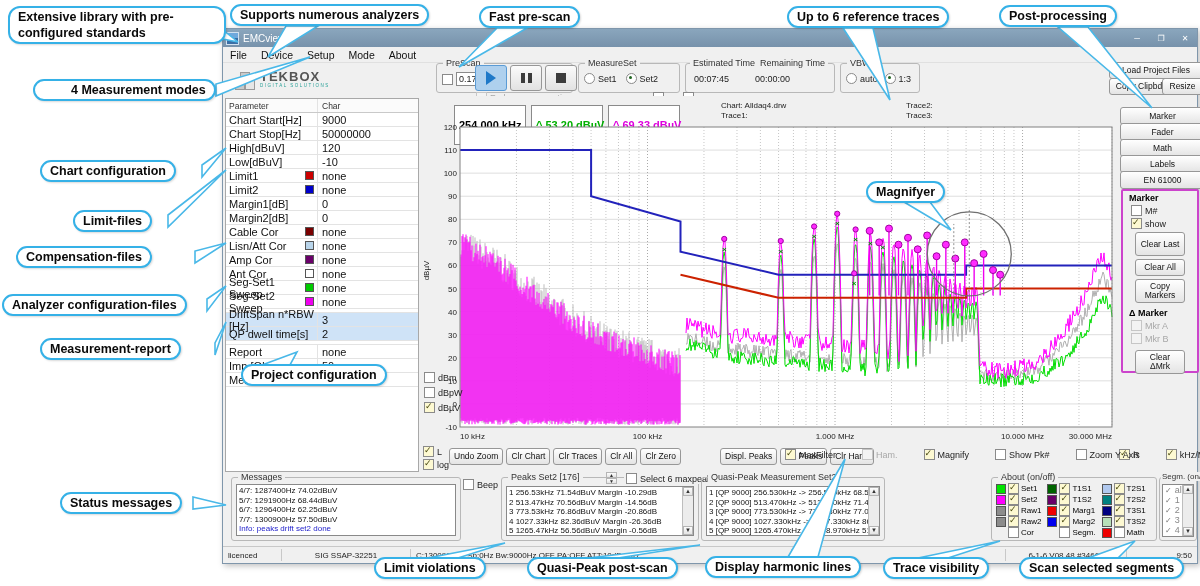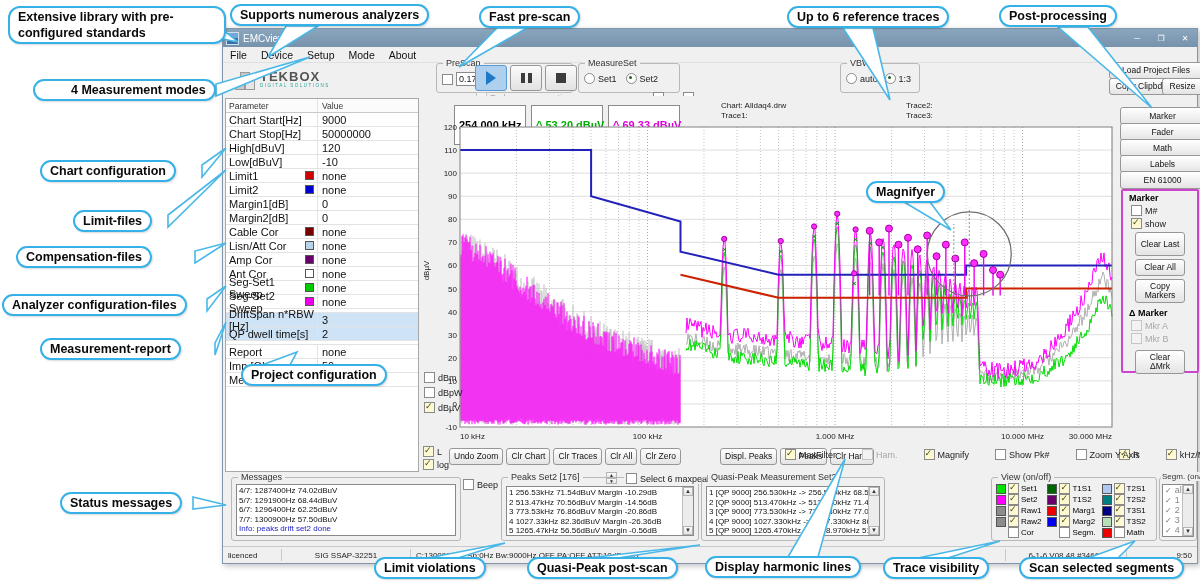--- a/index.html
+++ b/index.html
@@ -154,20 +154,29 @@
     <div class="gb" style="left:355px;top:34px;width:100px;height:28px;">
       <span class="gt">MeasureSet</span>
       <span class="row" style="position:absolute;left:5px;top:9px;">
         <span class="rad"></span>
         <span>Set1</span>
         <span class="rad sel" style="margin-left:6px;"></span>
         <span>Set2</span>
       </span>
     </div>
 
+    <div class="gb" style="left:462px;top:34px;width:148px;height:28px;">
+      <span class="gt" style="left:4px;">
+        <span>Estimated Time</span>&nbsp;&nbsp;<span>Remaining Time</span>
+      </span>
+      <span class="row" style="position:absolute;left:8px;top:10px;gap:26px;">
+        <span>00:07:45</span>
+        <span>00:00:00</span>
+      </span>
+    </div>
 
     <div class="gb" style="left:617px;top:34px;width:78px;height:28px;">
       <span class="gt">VBW</span>
       <span class="row" style="position:absolute;left:5px;top:9px;">
         <span class="rad"></span>
         <span>auto</span>
         <span class="rad sel" style="margin-left:4px;"></span>
         <span>1:3</span>
       </span>
     </div>
@@ -183,21 +192,21 @@
       <span style="font-weight:bold;">↔</span>
     </span>
 
     <div class="btn" style="position:absolute;left:886px;top:33px;width:84px;height:13px;">Load Project Files</div>
     <div class="btn" style="position:absolute;left:886px;top:49px;width:50px;height:13px;">Copy Clipbd</div>
     <div class="btn" style="position:absolute;left:939px;top:49px;width:31px;height:13px;">Resize</div>
 
     <div id="parampanel">
         <div class="prow head">
           <span class="pl">Parameter</span>
-          <span class="pv">Value</span>
+          <span class="pv">Char</span>
         </div>
         <div class="prow">
           <span class="pl">
             <span>Chart Start[Hz]</span>
           </span>
           <span class="pv">9000</span>
         </div>
         <div class="prow">
           <span class="pl">
             <span>Chart Stop[Hz]</span>
@@ -1028,21 +1037,21 @@
           <div>5  [QP 9000] 1265.470kHz -&gt; 1278.970kHz 51.09dBuV</div>
           <div>6  [QP 9000] 1287.400kHz -&gt; 1287.400kHz 75.02dBuV</div>
           <div class="sc">
             <span class="ar">▲</span>
             <span class="ar">▼</span>
           </div>
         </div>
     </div>
 
     <div class="gb" style="left:768px;top:448px;width:164px;height:62px;">
-      <span class="gt">View (on/off)</span>
+      <span class="gt">About (on/off)</span>
       <div id="viewgrid" style="position:absolute;left:4px;top:5px;display:flex;gap:6px;">
           <div>
             <div class="vitem">
               <span class="sw" style="background: rgb(0, 228, 0);"></span>
               <span class="cb ck"></span>
               <span>Set1</span>
             </div>
             <div class="vitem">
               <span class="sw" style="background: rgb(255, 0, 255);"></span>
               <span class="cb ck"></span>

